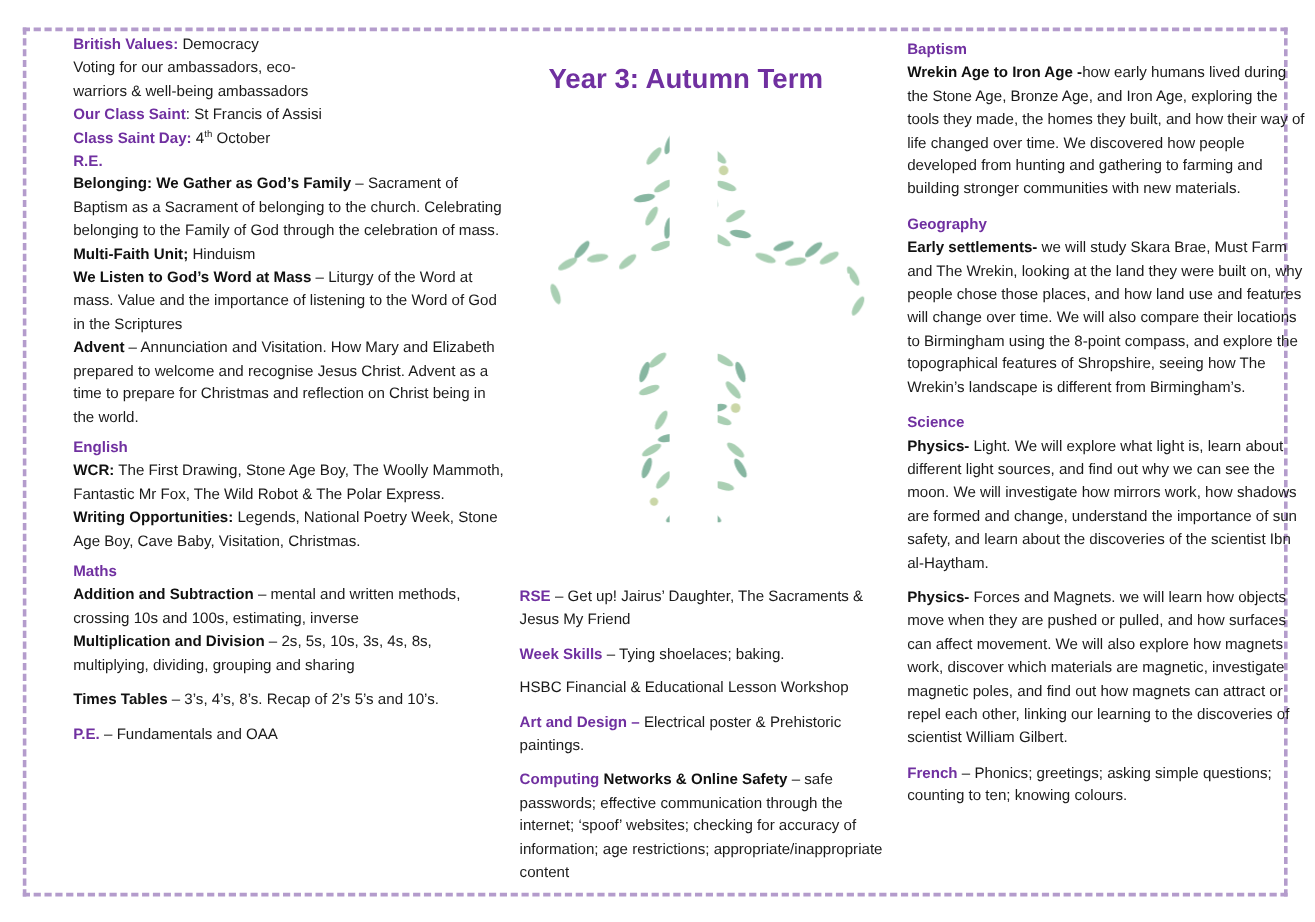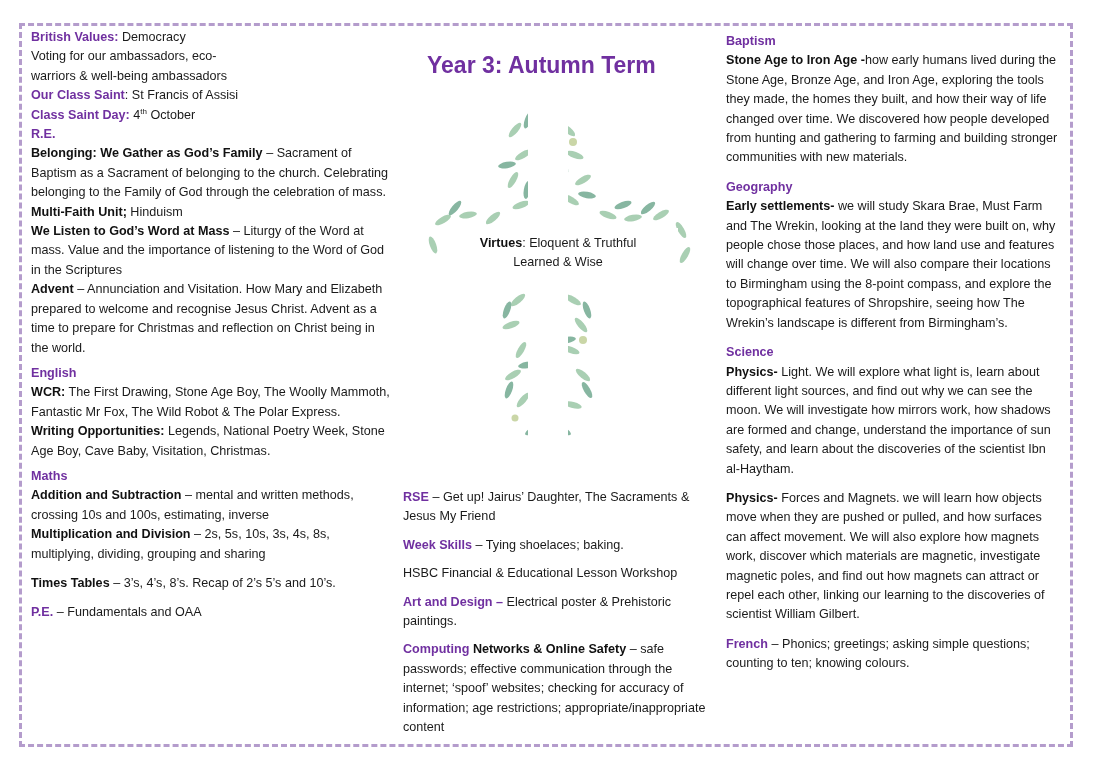--- a/index.html
+++ b/index.html
@@ -1,20 +1,20 @@
 <!DOCTYPE html>
 <html><head>
 <meta charset="utf-8">
 <style>
   html, body { margin: 0; padding: 0; background: #ffffff; }
   body { width: 1096px; height: 768px; position: relative; overflow: hidden;
          font-family: "Liberation Sans", "DejaVu Sans", sans-serif; color: #1a1a1a; }
   .frame { position: absolute; left: 19px; top: 23px; width: 1054px; height: 724px;
            border: 3px dashed #b49ccc; box-sizing: border-box; }
-  .col { position: absolute; font-size: 12.6px; line-height: 19.4px; }
+  .col { position: absolute; font-size: 12.6px; line-height: 19.4px; margin-left: 30px; }
   .col p { margin: 0; }
   .h { color: #7030a0; font-weight: bold; }
   .b { font-weight: bold; color: #111; }
   .gap { height: 6px; }
   #col-left { left: 31px; top: 28px; width: 360px; }
   #col-mid { left: 403px; top: 0; width: 320px; height: 768px; }
   #col-right { left: 726px; top: 32px; width: 332px; overflow: hidden; }
   .title { position: absolute; left: 24px; top: 56px; font-size: 23px; font-weight: bold; color: #7030a0; white-space: nowrap; }
   .cross-wrap { position: absolute; left: 20px; top: 100px; width: 270px; height: 355px; }
   .virtues { position: absolute; left: 28px; top: 131px; width: 214px; text-align: center; background: #fff; padding: 3px 0; line-height: 19px; }
@@ -132,38 +132,34 @@
           <use href="#leaf" transform="translate(32,108) rotate(-50)"></use>
           <use href="#leaf" transform="translate(200,105) rotate(-20)"></use>
           <use href="#leaf" transform="translate(225,108) rotate(-40)"></use>
           <use href="#leaf" transform="translate(250,145) rotate(80)"></use>
         </g>
       </g>
 
       <rect x="105" y="10" width="40" height="335" fill="#ffffff"></rect>
       <rect x="15" y="128" width="240" height="46" fill="#ffffff"></rect>
     </svg>
-    <div class="virtues">
-      <div><span class="b">Virtues</span><span>: Eloquent &amp; Truthful</span></div>
-      <div>Learned &amp; Wise</div>
-    </div>
   </div>
 
   <div class="mid-lower">
     <p><span class="h">RSE</span><span> – Get up! Jairus’ Daughter, The Sacraments &amp; Jesus My Friend</span></p>
     <p><span class="h">Week Skills</span><span> – Tying shoelaces; baking.</span></p>
     <p>HSBC Financial &amp; Educational Lesson Workshop</p>
     <p><span class="h">Art and Design –</span><span> Electrical poster &amp; Prehistoric paintings.</span></p>
     <p class="tight"><span class="h">Computing</span><span class="b"> Networks &amp; Online Safety</span><span> – safe passwords; effective communication through the internet; ‘spoof’ websites; checking for accuracy of information; age restrictions; appropriate/inappropriate content</span></p>
   </div>
 </div>
 
 <div class="col" id="col-right">
   <p class="h">Baptism</p>
-  <p><span class="b">Stone Age to Iron Age -</span><span>how early humans lived during the Stone Age, Bronze Age, and Iron Age, exploring the tools they made, the homes they built, and how their way of life changed over time. We discovered how people developed from hunting and gathering to farming and building stronger communities with new materials.</span></p>
+  <p><span class="b">Wrekin Age to Iron Age -</span><span>how early humans lived during the Stone Age, Bronze Age, and Iron Age, exploring the tools they made, the homes they built, and how their way of life changed over time. We discovered how people developed from hunting and gathering to farming and building stronger communities with new materials.</span></p>
   <div class="gap" style="height:10px"></div>
   <p class="h">Geography</p>
   <p><span class="b">Early settlements-</span><span> we will study Skara Brae, Must Farm and The Wrekin, looking at the land they were built on, why people chose those places, and how land use and features will change over time. We will also compare their locations to Birmingham using the 8-point compass, and explore the topographical features of Shropshire, seeing how The Wrekin’s landscape is different from Birmingham’s.</span></p>
   <div class="gap" style="height:10px"></div>
   <p class="h">Science</p>
   <p><span class="b">Physics-</span><span> Light. We will explore what light is, learn about different light sources, and find out why we can see the moon. We will investigate how mirrors work, how shadows are formed and change, understand the importance of sun safety, and learn about the discoveries of the scientist Ibn al-Haytham.</span></p>
   <div class="gap" style="height:10px"></div>
   <p><span class="b">Physics-</span><span> Forces and Magnets. we will learn how objects move when they are pushed or pulled, and how surfaces can affect movement. We will also explore how magnets work, discover which materials are magnetic, investigate magnetic poles, and find out how magnets can attract or repel each other, linking our learning to the discoveries of scientist William Gilbert.</span></p>
   <div class="gap" style="height:10px"></div>
   <p><span class="h">French</span><span> – Phonics; greetings; asking simple questions; counting to ten; knowing colours.</span></p>

